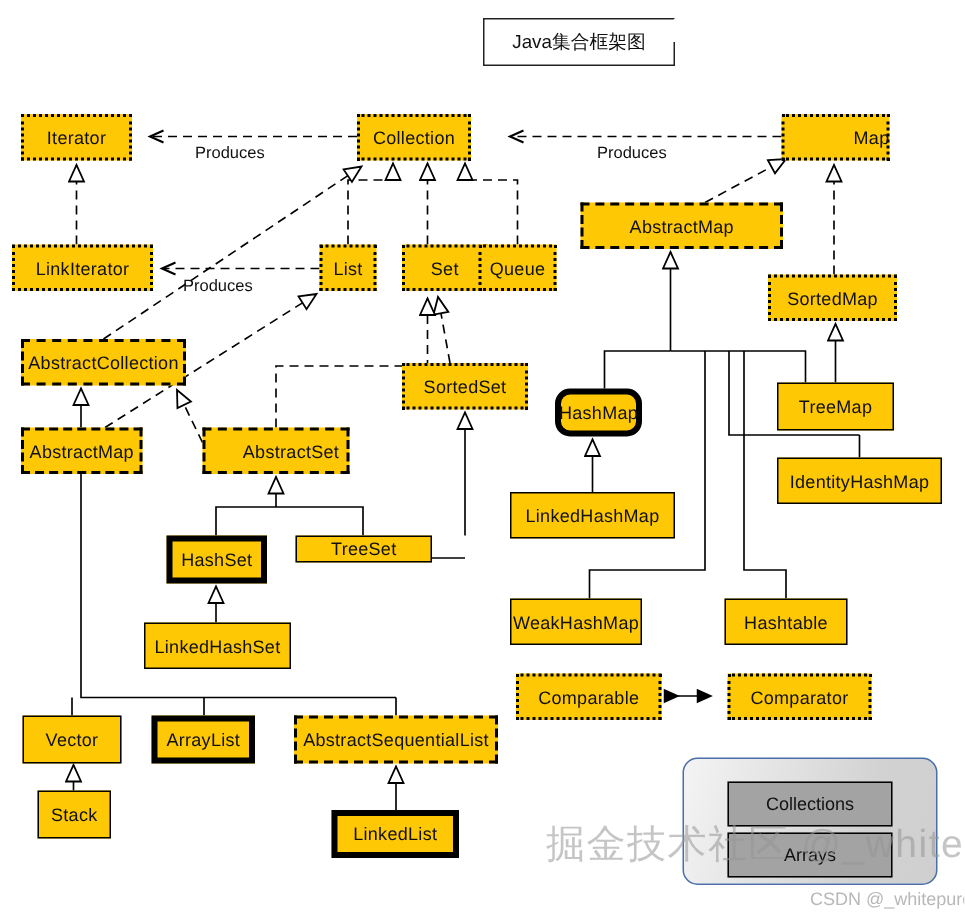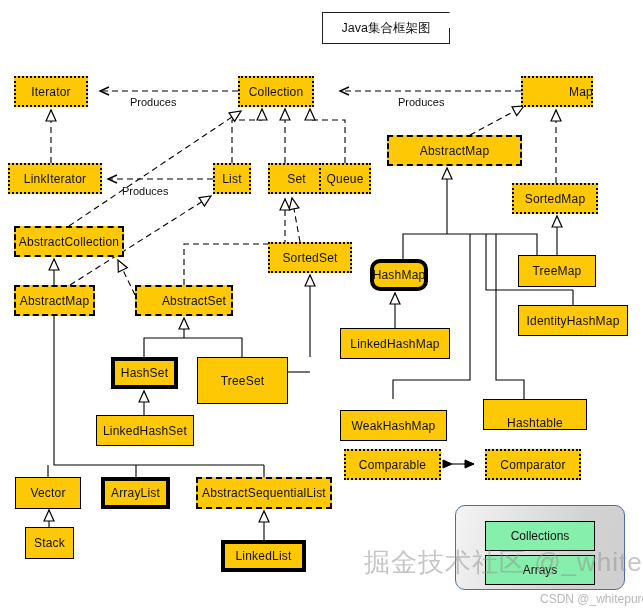--- a/index.html
+++ b/index.html
@@ -83,21 +83,21 @@
   }
   .util-panel {
     position: absolute;
     border: 1.5px solid #4b6ea8;
     border-radius: 10px;
     background: linear-gradient(105deg, #f4f4f4 0%, #e3e3e3 35%, #d2d2d2 70%, #cfcfcf 100%);
     box-sizing: border-box;
   }
   .util-node {
     position: absolute;
-    background: #86efac;
+    background: #a3a3a3;
     border: 1.5px solid #000;
     font-size: 12px;
     display: flex;
     align-items: center;
     justify-content: center;
     box-sizing: border-box;
     color: #111;
     white-space: nowrap;
   }
   .watermark {
@@ -257,33 +257,33 @@
       </div>
       <div class="node abstract" style="left: 135px; top: 285px; width: 98px; height: 31px; padding-left: 20px;">
         <span>AbstractSet</span>
       </div>
       <div class="node concrete" style="left: 518px; top: 305px; width: 110px; height: 31px;">
         <span>IdentityHashMap</span>
       </div>
       <div class="node highlight" style="left: 111px; top: 357px; width: 67px; height: 32px;">
         <span>HashSet</span>
       </div>
-      <div class="node concrete" style="left: 197px; top: 357px; width: 91px; height: 47px;">
+      <div class="node concrete" style="left: 197px; top: 357px; width: 91px; height: 18px;">
         <span>TreeSet</span>
       </div>
       <div class="node concrete" style="left: 340px; top: 328px; width: 110px; height: 31px;">
         <span>LinkedHashMap</span>
       </div>
       <div class="node concrete" style="left: 96px; top: 415px; width: 98px; height: 31px;">
         <span>LinkedHashSet</span>
       </div>
-      <div class="node concrete" style="left: 340px; top: 410px; width: 107px; height: 31px;">
+      <div class="node concrete" style="left: 340px; top: 399px; width: 88px; height: 31px;">
         <span>WeakHashMap</span>
       </div>
-      <div class="node concrete" style="left: 483px; top: 399px; width: 104px; height: 31px; align-items: flex-end;">
+      <div class="node concrete" style="left: 483px; top: 399px; width: 82px; height: 31px;">
         <span>Hashtable</span>
       </div>
       <div class="node concrete" style="left: 15px; top: 477px; width: 66px; height: 32px;">
         <span>Vector</span>
       </div>
       <div class="node highlight" style="left: 101px; top: 477px; width: 69px; height: 32px;">
         <span>ArrayList</span>
       </div>
       <div class="node abstract" style="left: 196px; top: 477px; width: 136px; height: 32px;">
         <span>AbstractSequentialList</span>

